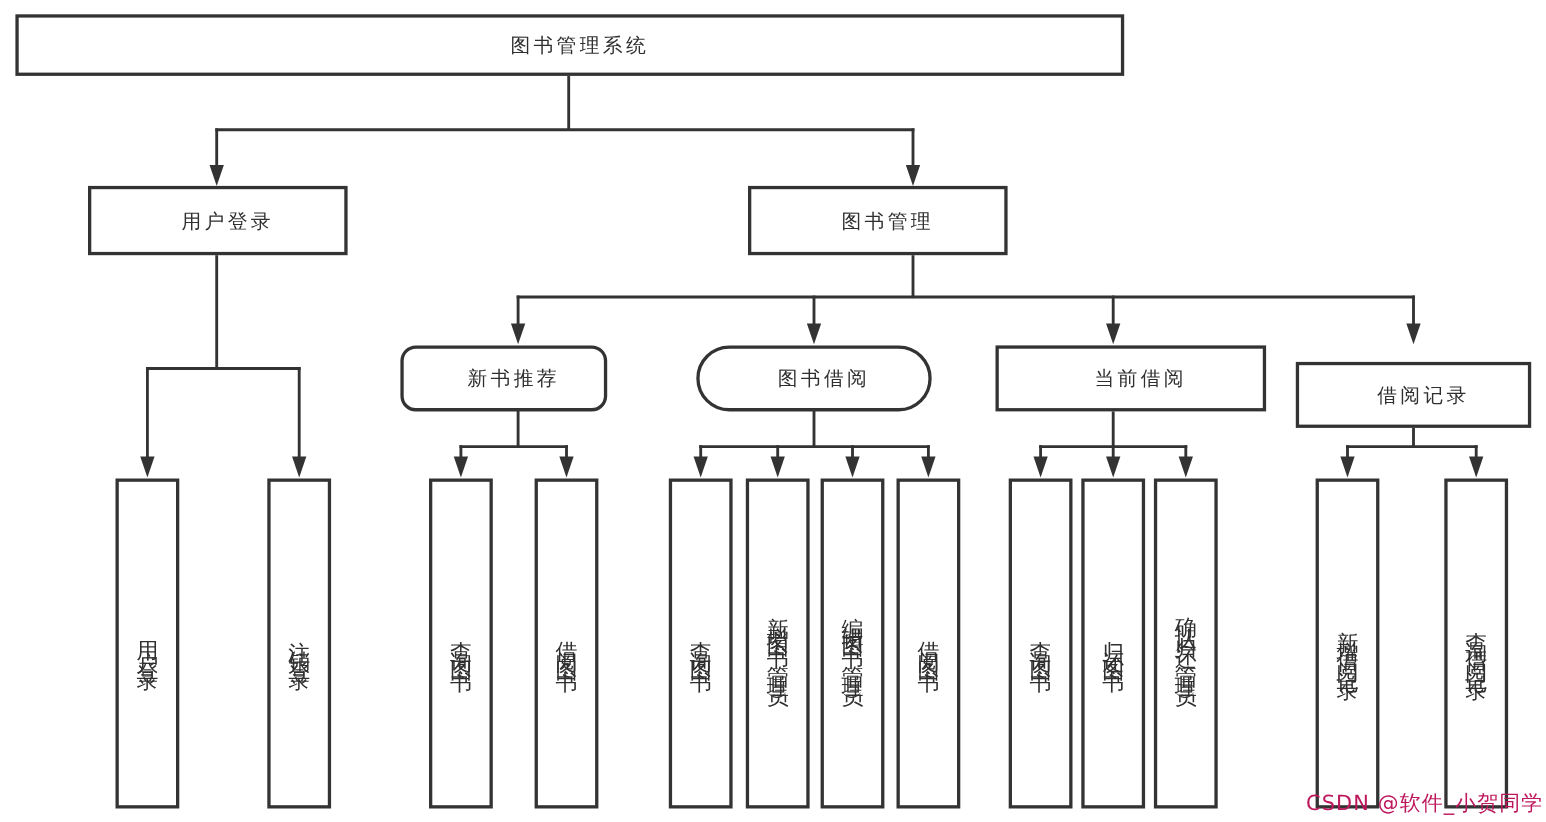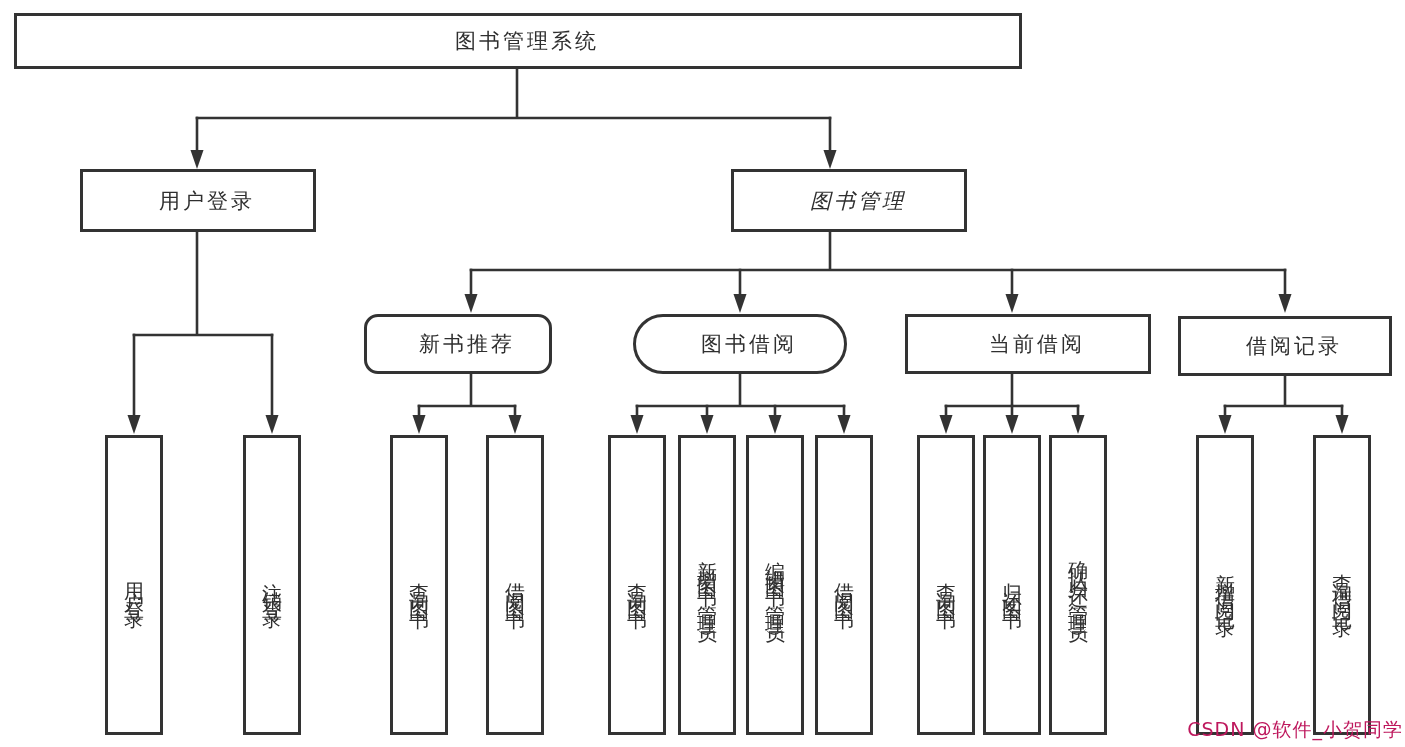--- a/index.html
+++ b/index.html
@@ -7,21 +7,21 @@
     position:relative;width:1405px;height:747px;background:#ffffff;overflow:hidden;
     font-family:"DejaVu Sans","Liberation Sans",sans-serif;color:#2f2f2f;
   }
   #connectors{position:absolute;left:0;top:0;width:1405px;height:747px;pointer-events:none;}
   #connectors line{stroke:#333333;stroke-width:2.6;}
   #connectors polygon{fill:#333333;}
   .node{
     position:absolute;box-sizing:border-box;border:3px solid #333333;background:#ffffff;
     display:flex;align-items:center;justify-content:center;
   }
-  .hbox{font-size:21px;letter-spacing:3px;white-space:nowrap;padding-left:18px;}
+  .hbox{font-size:18px;letter-spacing:3px;white-space:nowrap;padding-left:18px;}
   .vbox span{
     writing-mode:vertical-rl;text-orientation:mixed;
     font-size:20px;letter-spacing:9px;line-height:1.15;white-space:nowrap;
   }
   .watermark{
     position:absolute;right:2px;bottom:4px;z-index:5;
     font-size:19px;letter-spacing:1px;color:#be185d;white-space:nowrap;
   }
 </style>
 </head>
@@ -101,26 +101,26 @@
       <line x1="1225" y1="404.7" x2="1225" y2="416"></line>
       <polygon points="1218.5,415 1231.5,415 1225,434"></polygon>
       <line x1="1342" y1="404.7" x2="1342" y2="416"></line>
       <polygon points="1335.5,415 1348.5,415 1342,434"></polygon>
     </g>
   </svg>
 
   <div class="node hbox" style="left:14px;top:13px;width:1008px;height:56px;">图书管理系统</div>
 
   <div class="node hbox" style="left:80px;top:169px;width:236px;height:63px;">用户登录</div>
-  <div class="node hbox" style="left:731px;top:169px;width:236px;height:63px;font-style:italic;">图书管理</div>
+  <div class="node hbox" style="left:680px;top:169px;width:236px;height:63px;">图书管理</div>
 
   <div class="node hbox" style="left:364px;top:314px;width:188px;height:60px;border-radius:14px;">新书推荐</div>
   <div class="node hbox" style="left:633px;top:314px;width:214px;height:60px;border-radius:30px;">图书借阅</div>
   <div class="node hbox" style="left:905px;top:314px;width:246px;height:60px;">当前借阅</div>
-  <div class="node hbox" style="left:1178px;top:316px;width:214px;height:60px;">借阅记录</div>
+  <div class="node hbox" style="left:1178px;top:329px;width:214px;height:60px;">借阅记录</div>
 
   <div class="node vbox" style="left:105px;top:435px;width:58px;height:300px;">
     <span>用户登录</span>
   </div>
   <div class="node vbox" style="left:243px;top:435px;width:58px;height:300px;">
     <span>注销登录</span>
   </div>
 
   <div class="node vbox" style="left:390px;top:435px;width:58px;height:300px;">
     <span>查询图书</span>

